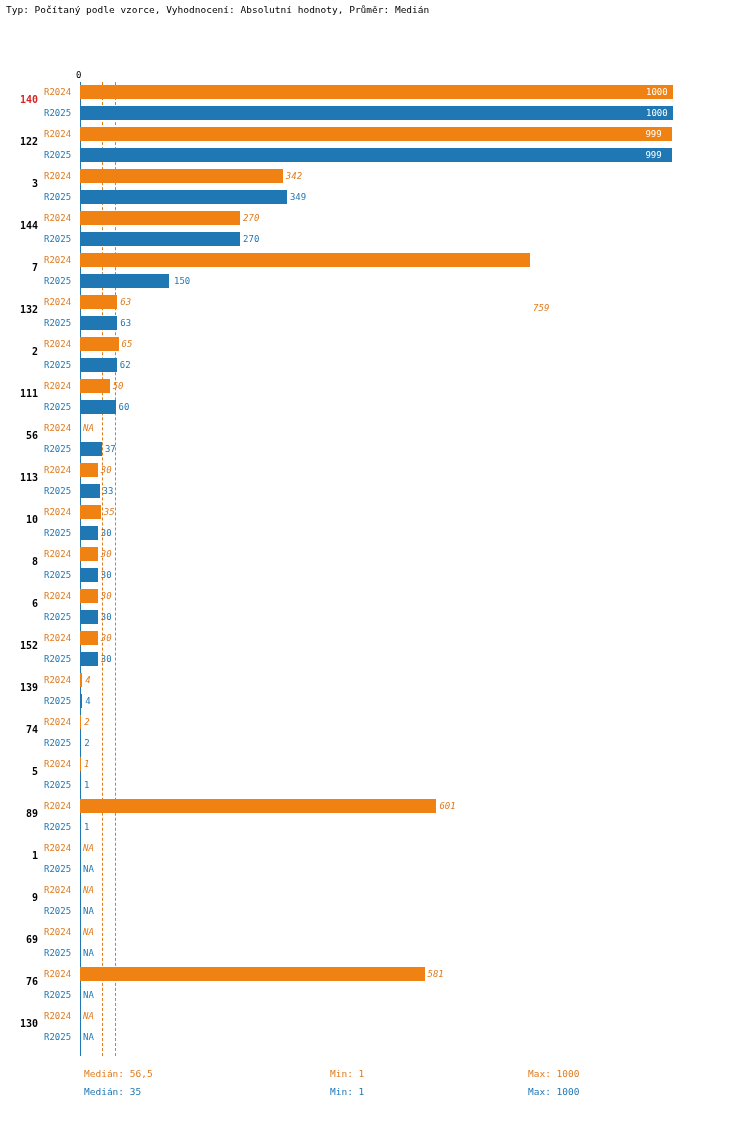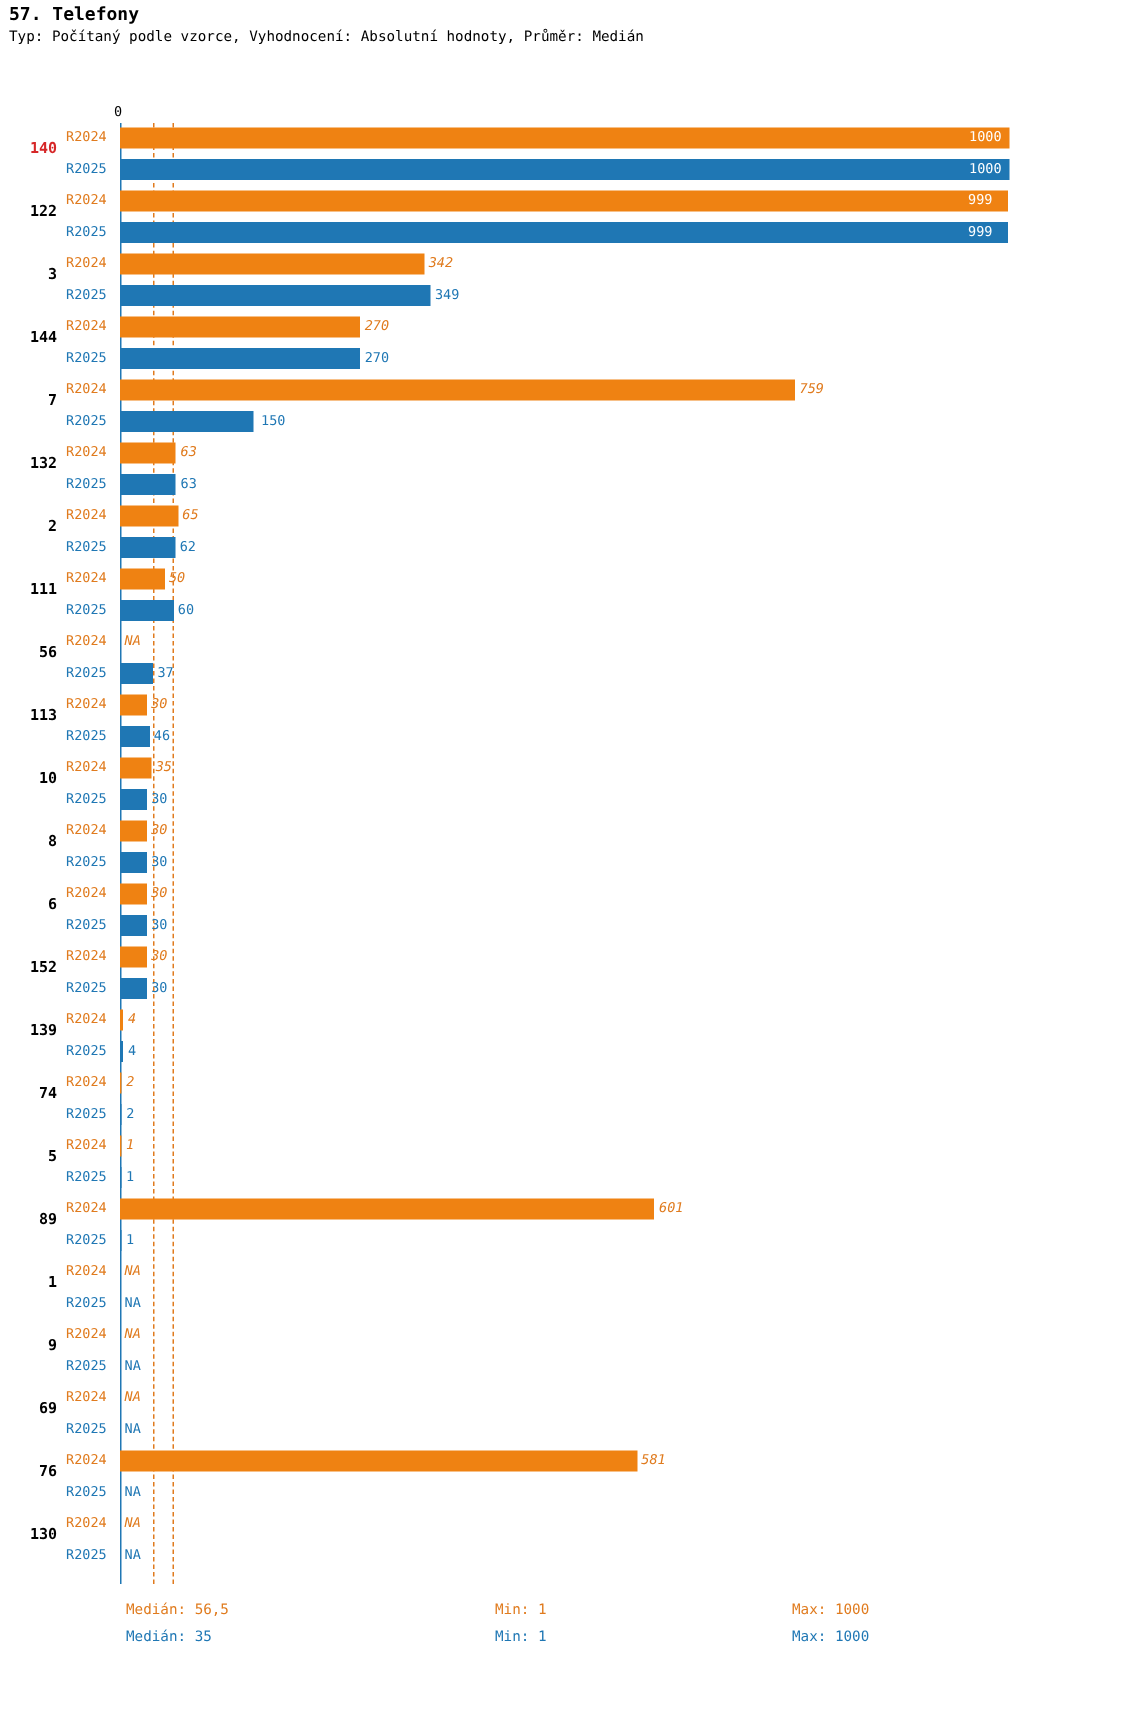--- a/index.html
+++ b/index.html
@@ -138,21 +138,20 @@
   .f-stats .c1 { position: absolute; left: 84px; }
   .f-stats .c2 { position: absolute; left: 330px; }
   .f-stats .c3 { position: absolute; left: 528px; }
   .f-stats.o { color: #e07b1e; text-align: center; }
   .f-stats.b { color: #1f77b4; text-align: right; }
 </style>
 </head>
 <body>
 
 <div class="header">
-  <div class="h-line1">57. Telefony</div>
   <div class="h-sub">Typ: Počítaný podle vzorce, Vyhodnocení: Absolutní hodnoty, Průměr: Medián</div>
 </div>
 
 <div class="plot">
   <div class="axis-label-zero">0</div>
   <div class="vline axis" style="left:80px;"></div>
   <div class="vline dash" style="left:102px;"></div>
   <div class="vline dash" style="left:115px;"></div>
   <div class="rows" id="rows">
       <div class="group">
@@ -205,21 +204,21 @@
           <span class="slabel b">R2025</span>
           <div class="bar b" style="width: 160.11px;"></div>
           <span class="val b" style="left: 243.11px;">270</span>
         </div>
       </div>
       <div class="group">
         <div class="glabel">7</div>
         <div class="bar-row r1">
           <span class="slabel o">R2024</span>
           <div class="bar o" style="width: 450.087px;"></div>
-          <span class="val o" style="left: 533.087px;">759</span>
+          <span class="val o" style="left: 533.087px; margin-top: 48px;">759</span>
         </div>
         <div class="bar-row r2">
           <span class="slabel b">R2025</span>
           <div class="bar b" style="width: 88.95px;"></div>
           <span class="val b" style="left: 174px;">150</span>
         </div>
       </div>
       <div class="group">
         <div class="glabel">132</div>
         <div class="bar-row r1">
@@ -274,21 +273,21 @@
       <div class="group">
         <div class="glabel">113</div>
         <div class="bar-row r1">
           <span class="slabel o">R2024</span>
           <div class="bar o" style="width: 17.79px;"></div>
           <span class="val o" style="left: 100.79px;">30</span>
         </div>
         <div class="bar-row r2">
           <span class="slabel b">R2025</span>
           <div class="bar b" style="width: 19.569px;"></div>
-          <span class="val b" style="left: 102.569px;">46</span>
+          <span class="val b" style="left: 102.569px;">33</span>
         </div>
       </div>
       <div class="group">
         <div class="glabel">10</div>
         <div class="bar-row r1">
           <span class="slabel o">R2024</span>
           <div class="bar o" style="width: 20.755px;"></div>
           <span class="val o" style="left: 103.755px;">35</span>
         </div>
         <div class="bar-row r2">

